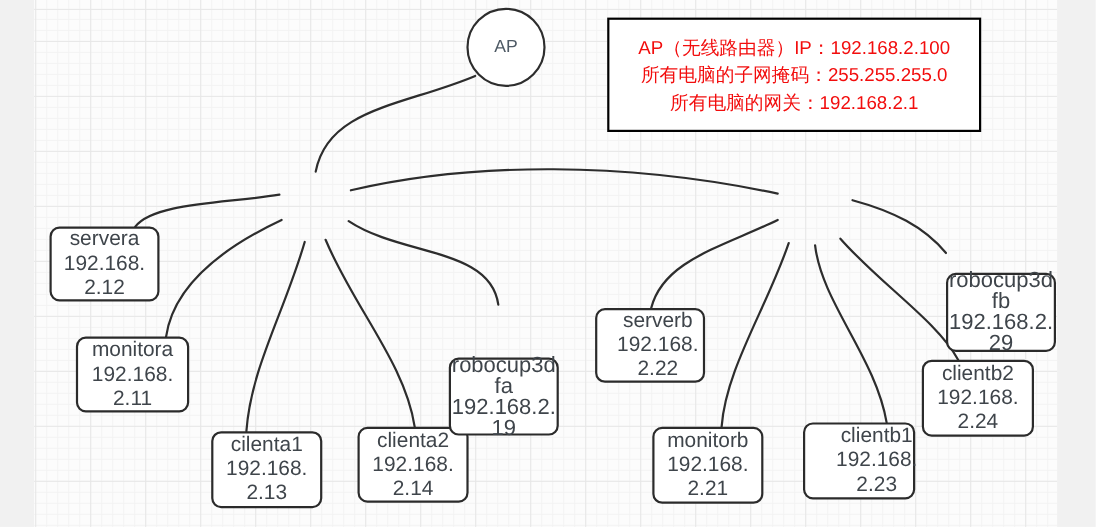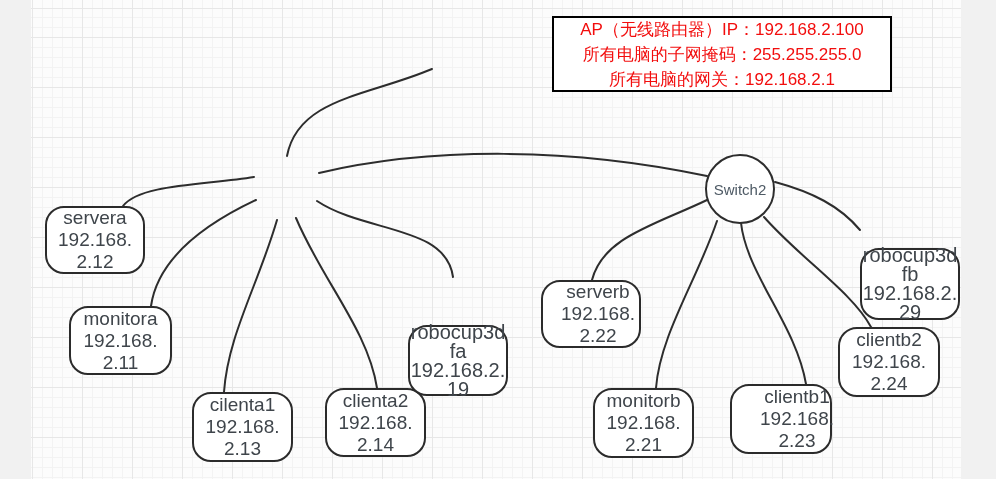--- a/index.html
+++ b/index.html
@@ -22,21 +22,21 @@
   }
   #edges{position:absolute;left:0;top:0;width:996px;height:479px;pointer-events:none;}
   #edges path{stroke:#2d2d2d;stroke-width:2;fill:none;stroke-linecap:round;pointer-events:stroke;}
 
   .circle-node{
     position:absolute;border:2px solid #2d2d2d;border-radius:50%;background:#fff;
     display:flex;align-items:center;justify-content:center;
     color:#4e5a65;box-sizing:border-box;
   }
   .box-node{
-    position:absolute;border:2px solid #2b2b2b;border-radius:19px;background:#fff;
+    position:absolute;border:2px solid #2b2b2b;border-radius:9px;background:#fff;
     display:flex;align-items:center;justify-content:center;text-align:center;
     color:#3f454b;box-sizing:border-box;
   }
   .box-node .lbl, .circle-node .lbl{white-space:pre-line;}
   .box-node{font-size:19px;line-height:22px;}
   .box-node.small{font-size:20px;line-height:19px;overflow:visible;margin-top:48px;}
 
   
   .n-ap     {left:424px;top:7px;  width:72px;height:72px;font-size:16px;}
   .n-switch1{left:253px;top:155px;width:66px;height:66px;font-size:15px;}
@@ -47,21 +47,21 @@
   .n-cilenta1   {left:192px;top:392px;width:101px;height:70px;}
   .n-clienta2   {left:325px;top:388px;width:101px;height:69px;}
   .n-robocup3dfa{left:408px;top:277px;width:100px;height:71px;}
   .n-serverb    {left:541px;top:280px;width:100px;height:68px;padding-left:14px;}
   .n-monitorb   {left:593px;top:388px;width:101px;height:70px;}
   .n-clientb1   {left:730px;top:384px;width:102px;height:70px;padding-left:32px;}
   .n-clientb2   {left:838px;top:327px;width:102px;height:70px;}
   .n-robocup3dfb{left:860px;top:200px;width:100px;height:72px;}
 
   #info-box{
-    position:absolute;left:552px;top:16px;width:340px;height:76px;
+    position:absolute;left:552px;top:16px;width:340px;height:104px;
     border:2px solid #000;background:#fff;box-sizing:border-box;
     display:flex;flex-direction:column;align-items:center;justify-content:center;
     font-size:17px;line-height:25px;text-align:right;
   }
   #info-box .il{white-space:nowrap;}
 </style>
 </head>
 <body>
 
 <div id="stage">
@@ -75,22 +75,22 @@
     <path d="M 277 220 C 258 285, 228 335, 224 392" style="stroke: rgb(45, 45, 45);"></path>
     <path d="M 296 218 C 322 280, 368 330, 377 388" style="stroke: rgb(45, 45, 45);"></path>
     <path d="M 317 201 C 365 233, 446 225, 453 277" style="stroke: rgb(45, 45, 45);"></path>
     <path d="M 707 200 C 655 225, 603 237, 592 280" style="stroke: rgb(45, 45, 45);"></path>
     <path d="M 717 221 C 697 280, 660 335, 656 388" style="stroke: rgb(45, 45, 45);"></path>
     <path d="M 741 223 C 747 275, 796 325, 806 384" style="stroke: rgb(45, 45, 45);"></path>
     <path d="M 764 217 C 800 258, 852 292, 871 327" style="stroke: rgb(45, 45, 45);"></path>
     <path d="M 775 182 C 812 192, 840 206, 860 230" style="stroke: rgb(45, 45, 45);"></path>
   </svg>
 
-  <div class="circle-node n-switch2">
-    <span class="lbl">Switch2</span>
+  <div class="circle-node n-ap">
+    <span class="lbl">AP</span>
   </div>
 
   <div class="box-node n-servera">
     <span class="lbl">servera
 192.168.
 2.12</span>
   </div>
   <div class="box-node n-monitora">
     <span class="lbl">monitora
 192.168.

